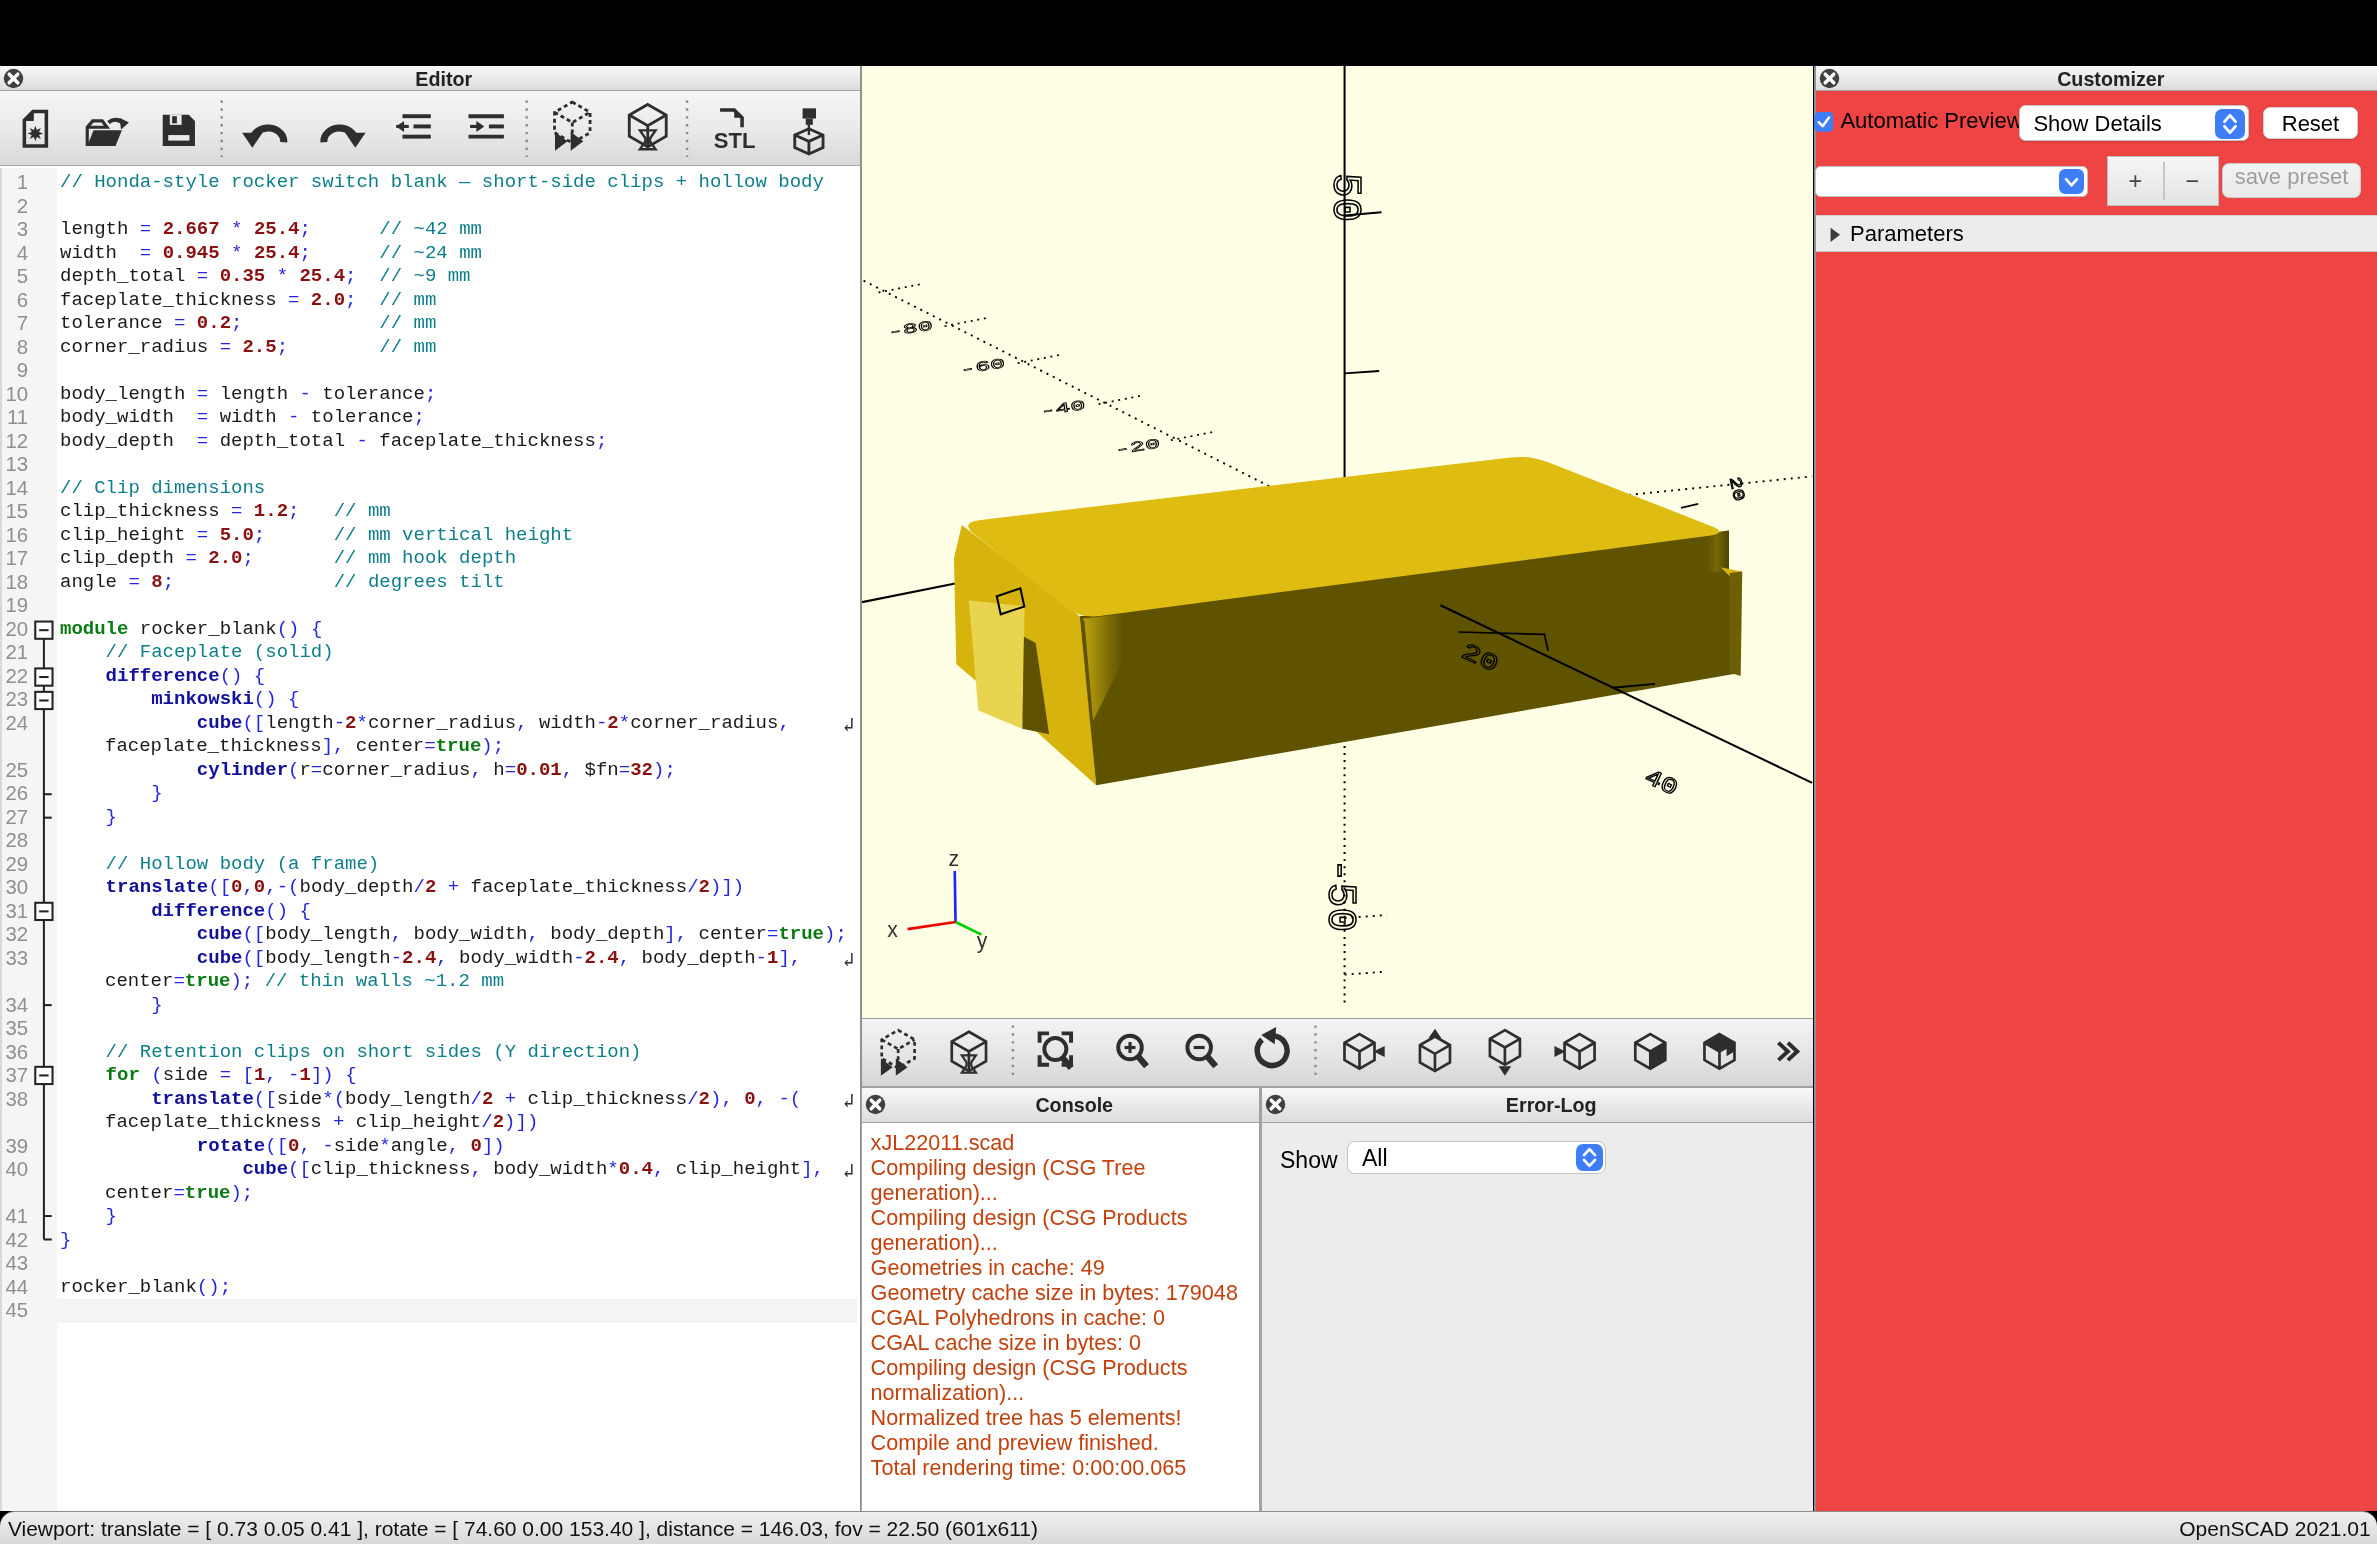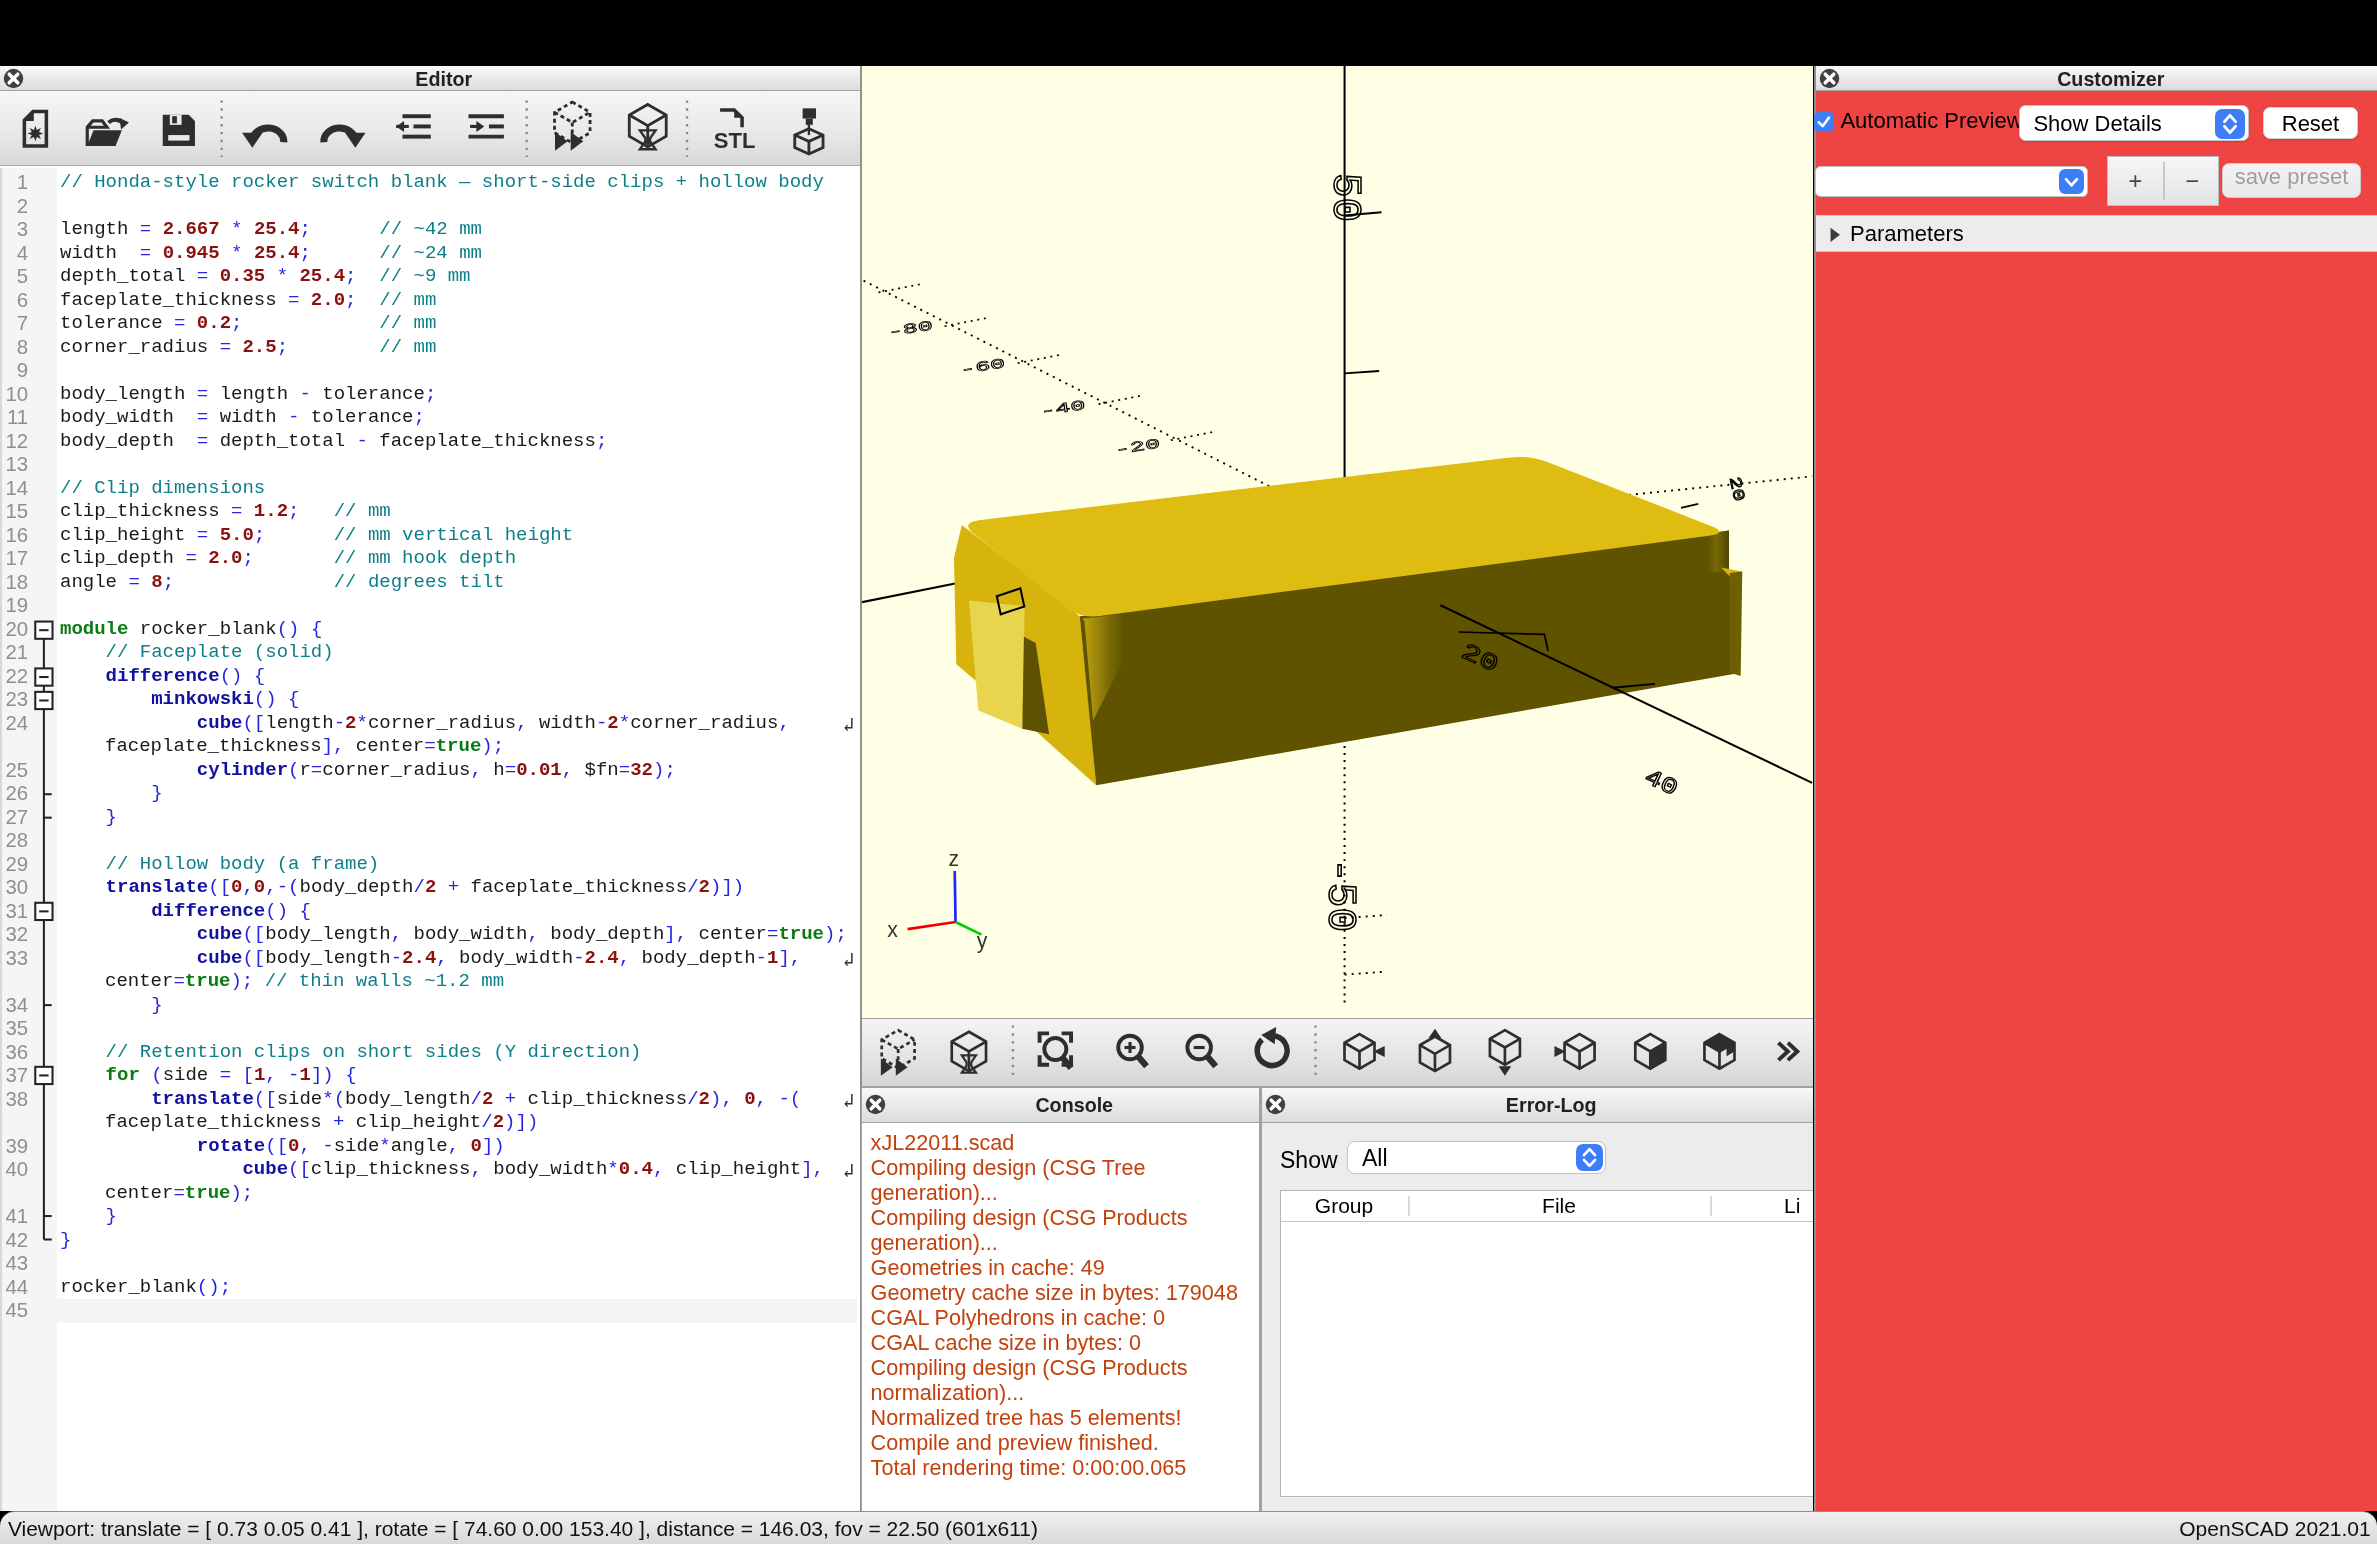--- a/index.html
+++ b/index.html
@@ -376,29 +376,20 @@
   </div>
   <div class="uitext" style="position:absolute;left:18px;top:59px;font-size:23px;">Show</div>
   <div style="position:absolute;left:85px;top:53px;width:259px;height:33px;background:#fff;border:0.8px solid #c4c4c4;border-radius:7.9px;">
     <div style="position:absolute;left:14px;top:3.1px;font-size:23px;">All</div>
     <svg style="position:absolute;right:2.4px;top:2.4px;" width="27" height="27" viewBox="0 0 34 34">
         <rect x="0" y="0" width="34" height="34" rx="9" fill="#3d7ef6"></rect>
         <path d="M10 14 L17 6.5 L24 14" stroke="#fff" stroke-width="3.4" fill="none" stroke-linecap="round" stroke-linejoin="round"></path>
         <path d="M10 20 L17 27.5 L24 20" stroke="#fff" stroke-width="3.4" fill="none" stroke-linecap="round" stroke-linejoin="round"></path>
       </svg>
   </div>
-  <div id="elTable" style="position:absolute;left:18px;top:102px;right:0;height:307px;background:#fff;border:1.6px solid #b5b5b5;border-right:none;">
-    <div style="position:absolute;left:0;top:0;right:0;height:31px;background:#fff;border-bottom:1.6px solid #c4c4c4;">
-      <div class="uitext" style="position:absolute;left:0;width:126px;text-align:center;top:3.1px;">Group</div>
-      <div style="position:absolute;left:127px;top:4.7px;bottom:4.7px;width:1.6px;background:#d9d9d9"></div>
-      <div class="uitext" style="position:absolute;left:128px;width:300px;text-align:center;top:3.1px;">File</div>
-      <div style="position:absolute;left:429px;top:4.7px;bottom:4.7px;width:1.6px;background:#d9d9d9"></div>
-      <div class="uitext" style="position:absolute;left:503px;top:3.1px;">Li</div>
-    </div>
-  </div>
 </div>
 
 <div id="customizer" class="panel">
   <div class="titlebar">
     <div class="ttl">Customizer</div>
     <svg class="closebtn" viewBox="0 0 27 27">
         <circle cx="13.5" cy="13.5" r="12.5" fill="#404040"></circle>
         <path d="M8 8 L19 19 M19 8 L8 19" stroke="#fff" stroke-width="4.5" stroke-linecap="round"></path>
       </svg>
   </div>

